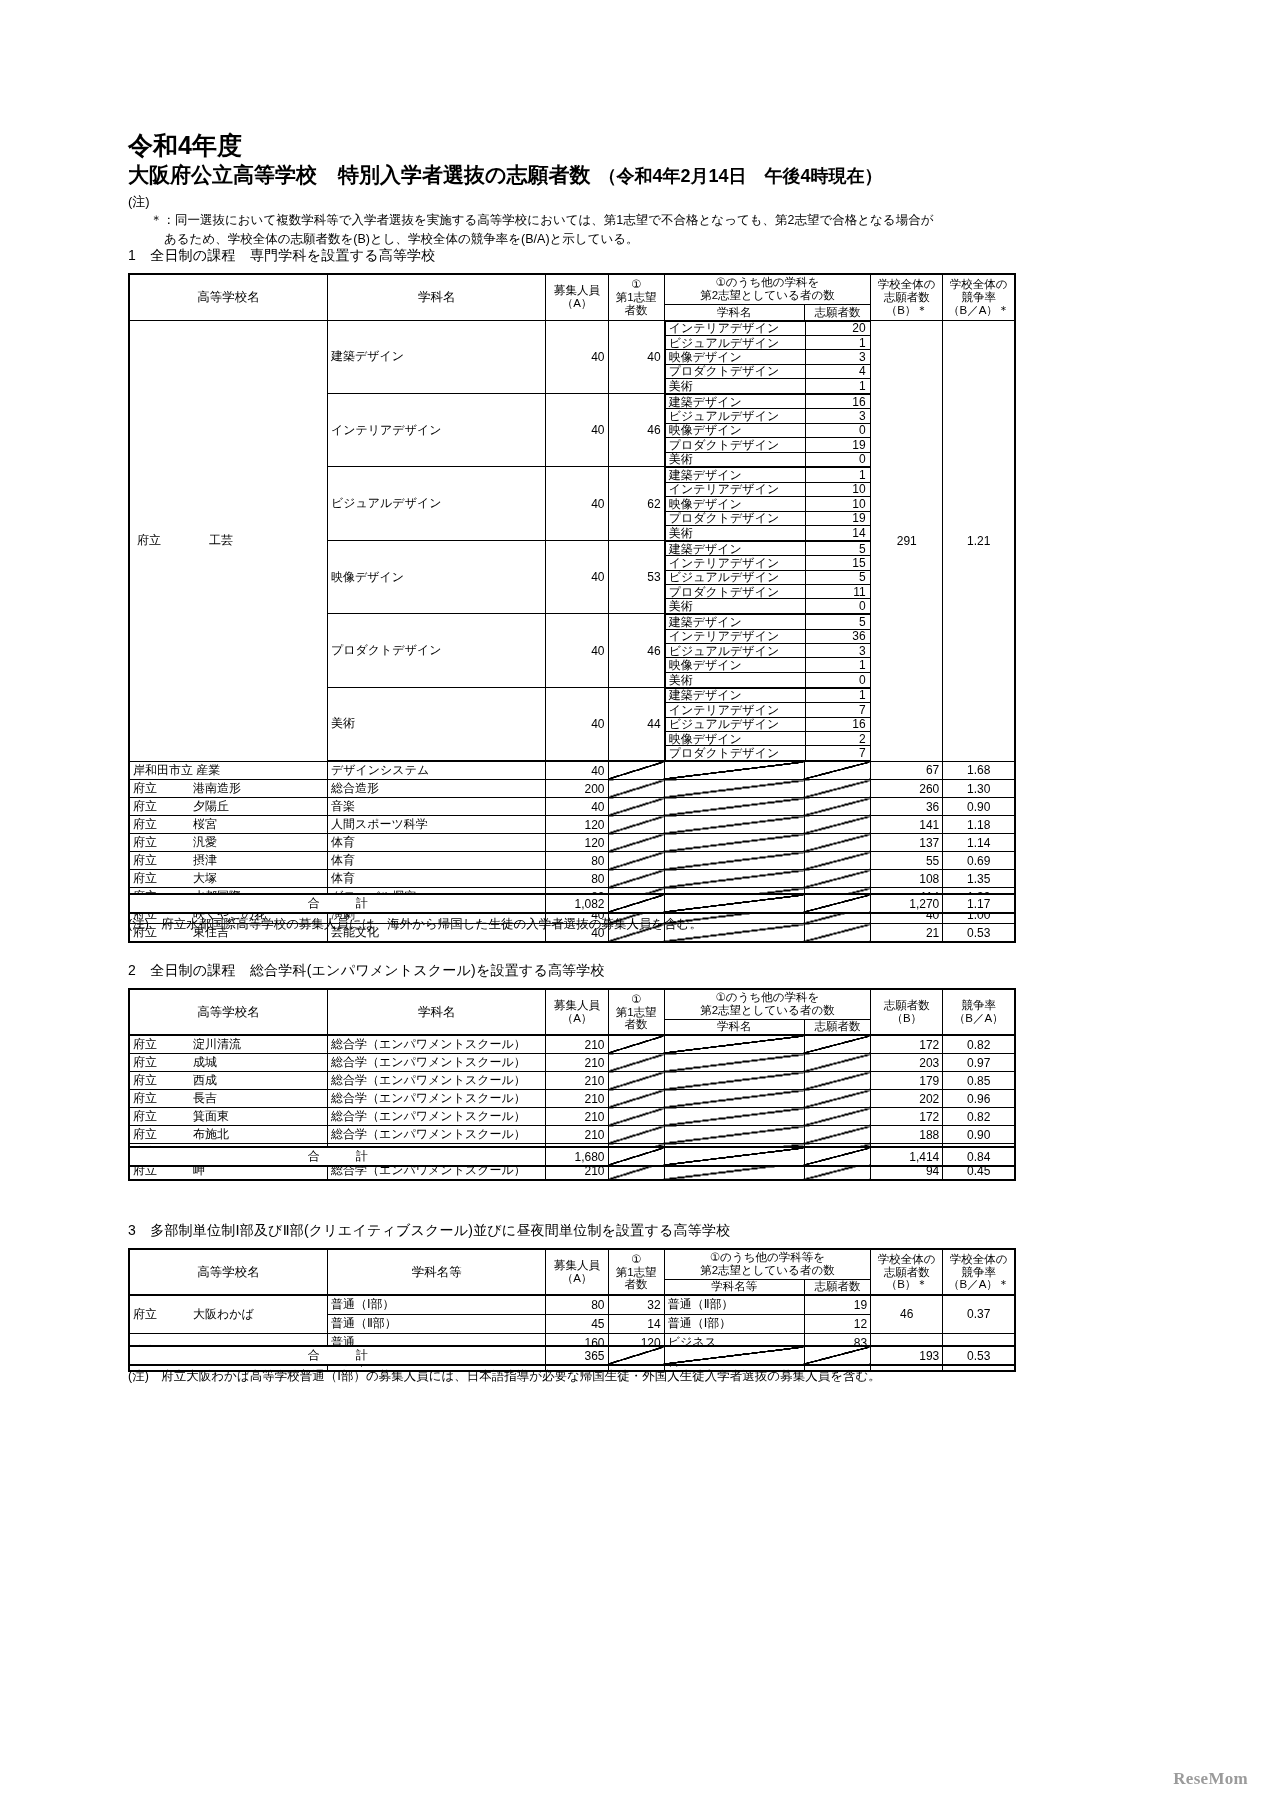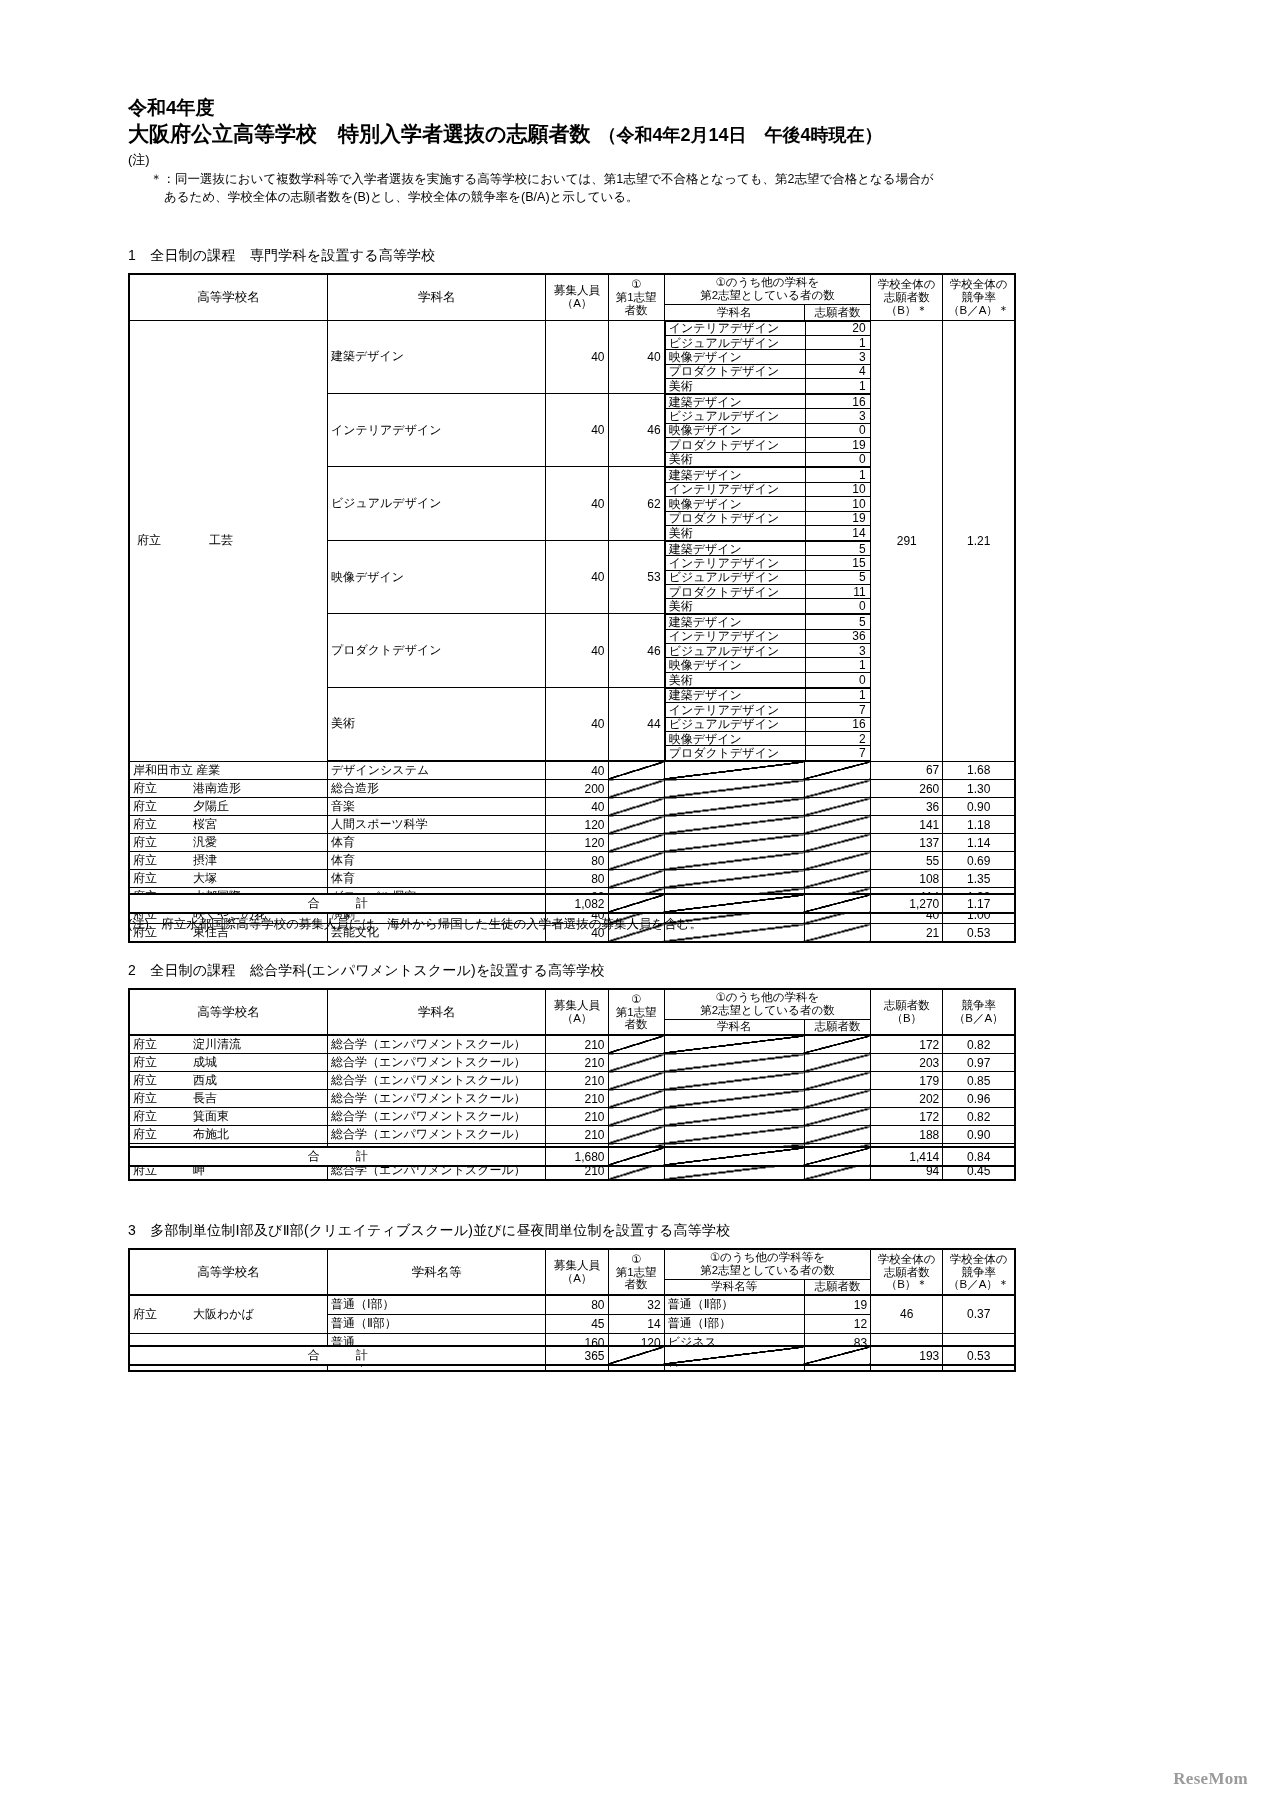--- a/index.html
+++ b/index.html
@@ -25,24 +25,25 @@
   }
 
   
   .doc-head {
     position: absolute;
     left: 128px;
     top: 96px;
     width: 920px;
   }
   .title-line1 {
-    font-size: 19px;
+    font-size: 25px;
     font-weight: bold;
     letter-spacing: 0px;
     line-height: 1.25;
+    margin-top: 34px;
   }
   .title-line2 {
     font-size: 21px;
     font-weight: bold;
     line-height: 1.35;
     white-space: nowrap;
   }
   .title-asof {
     font-size: 18px;
     font-weight: bold;
@@ -814,16 +815,17 @@
         <td class="r">365</td>
         <td class="slash"></td>
         <td class="slash"></td>
         <td class="slash"></td>
         <td class="r">193</td>
         <td class="c">0.53</td>
       </tr>
     </tbody>
   </table>
 
+  <div class="tbl-note" style="left:128px; top:1368px;">(注)　府立大阪わかば高等学校普通（Ⅰ部）の募集人員には、日本語指導が必要な帰国生徒・外国人生徒入学者選抜の募集人員を含む。</div>
 
   <div class="watermark">ReseMom</div>
 
 </div>
 
 </body></html>

